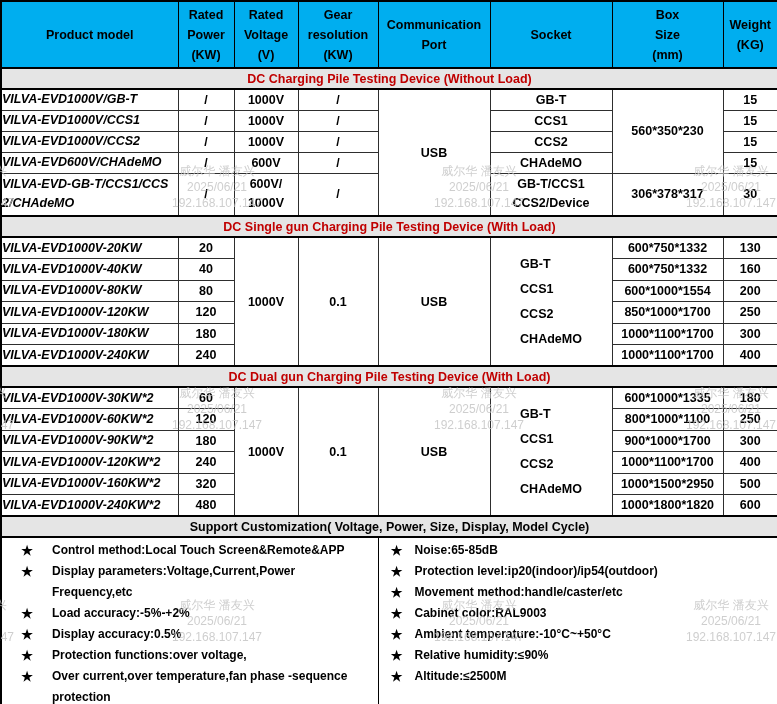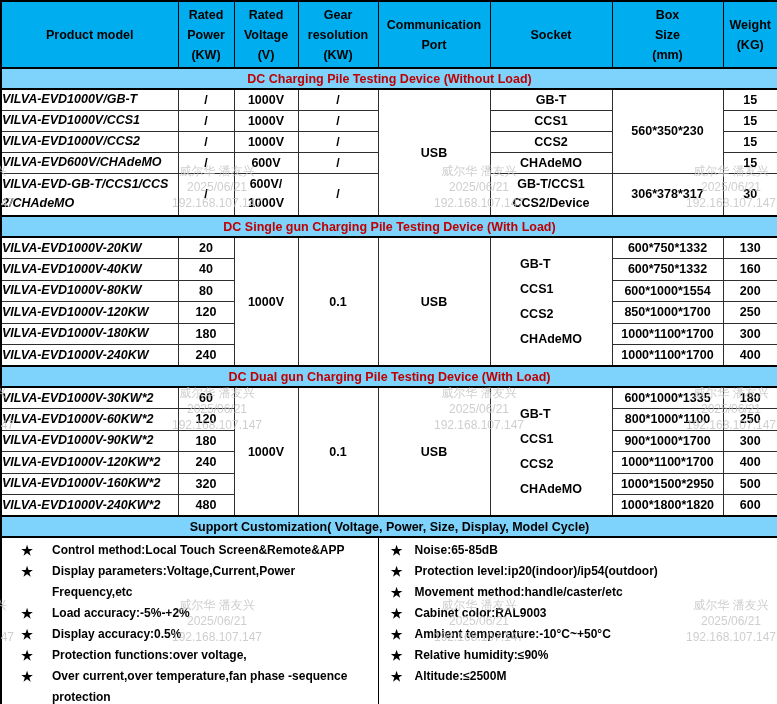--- a/index.html
+++ b/index.html
@@ -17,21 +17,21 @@
     font-weight:bold;color:#000;font-size:12.5px;
     padding:0;overflow:hidden;vertical-align:middle;
   }
   tr.hdr{height:67px;}
   tr.hdr td{
     background:#00aeef;text-align:center;white-space:pre-line;
     line-height:20px;border-bottom-width:2px;border-color:#000;
   }
   tr.band{height:21px;}
   tr.band td{
-    background:#7dd3fc;color:#c00000;text-align:center;
+    background:#e5e5e5;color:#c00000;text-align:center;
     border-top:2px solid #000;border-bottom:2px solid #000;
     font-size:12.5px;
   }
   tr.band.black td{color:#000;}
   tr.r{height:21px;}
   tr.r2{height:21.5px;}
   tr.tall{height:43px;margin-left:14px;}
   td.model{text-align:left;padding-left:6px;white-space:pre-line;line-height:19px;font-style:italic;}
   td.c{text-align:center;}
   td.pre{white-space:pre-line;line-height:19px;}

